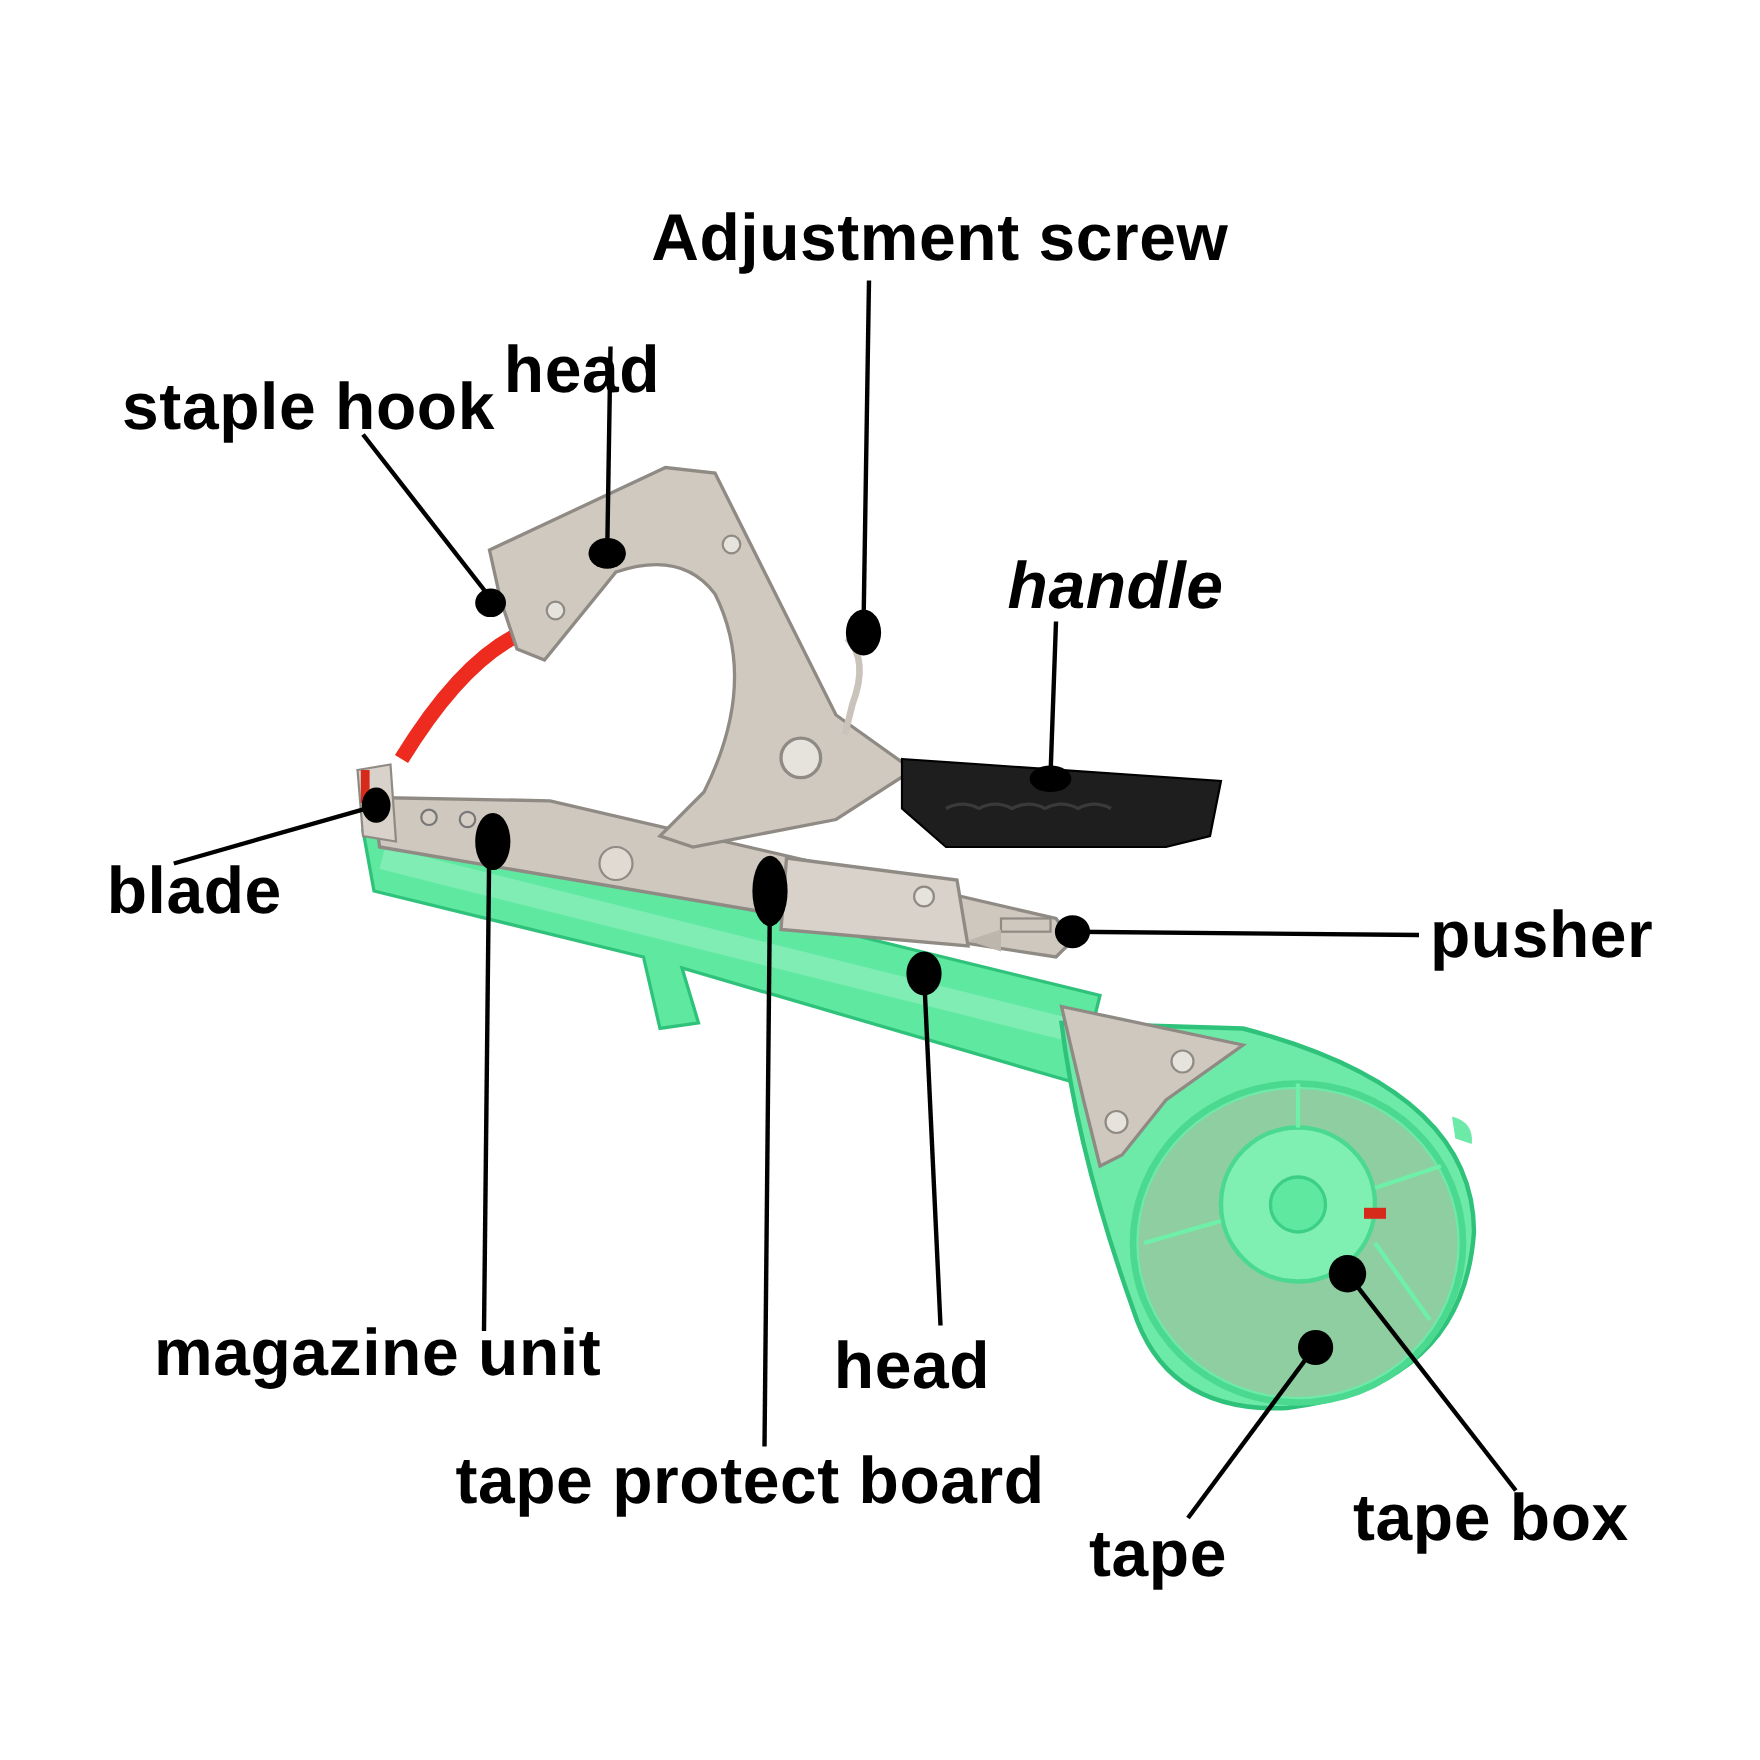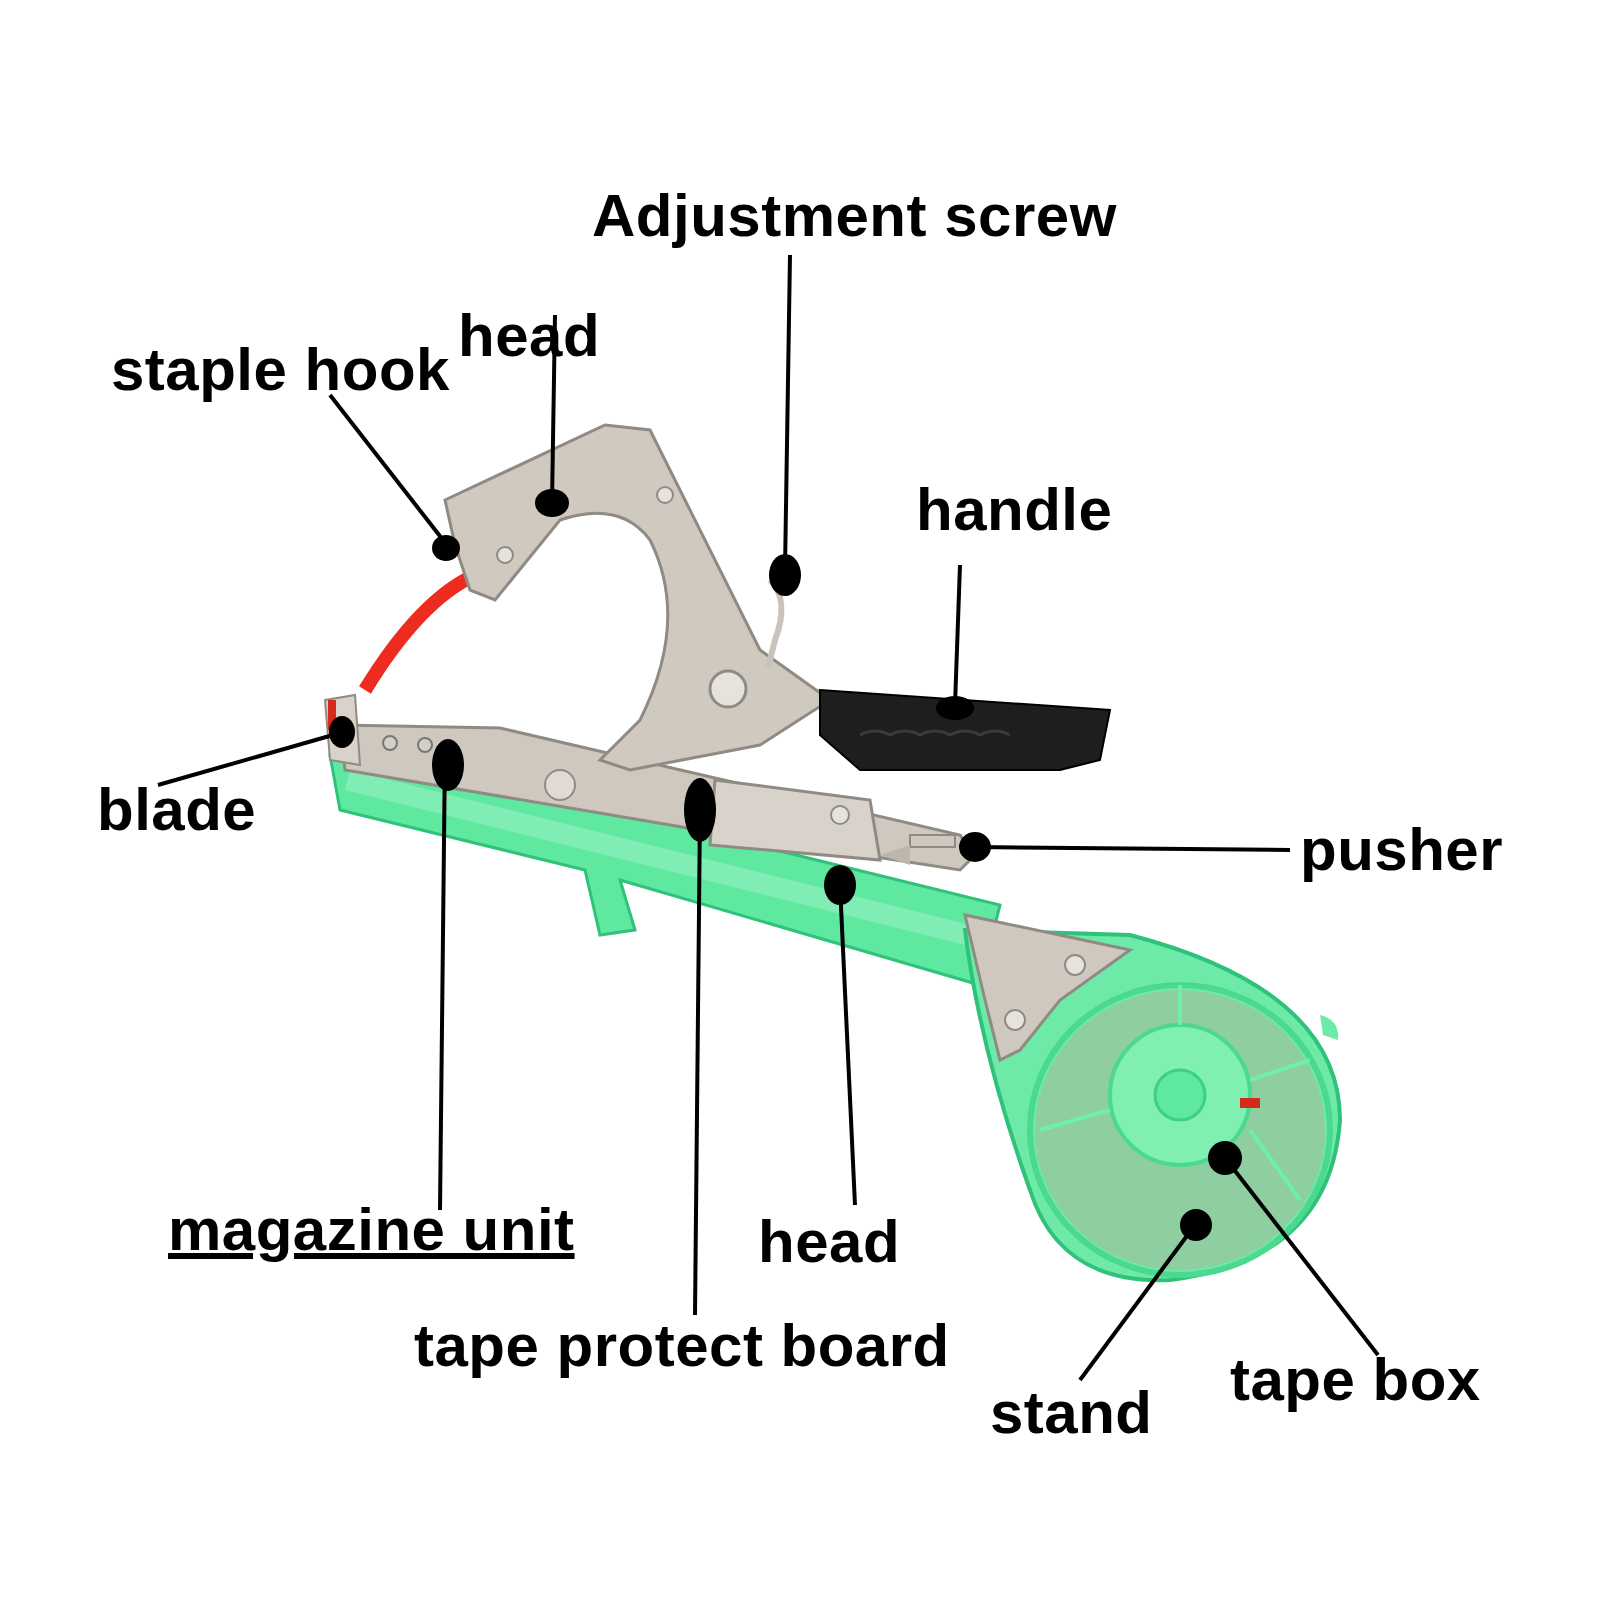--- a/index.html
+++ b/index.html
@@ -104,22 +104,22 @@
       <ellipse cx="700" cy="810" rx="16" ry="32"></ellipse>
       <ellipse cx="840" cy="885" rx="16" ry="20"></ellipse>
       <ellipse cx="1196" cy="1225" rx="16" ry="16"></ellipse>
       <ellipse cx="1225" cy="1158" rx="17" ry="17"></ellipse>
     </g>
   </svg>
 
   <div class="label" style="left:592px; top:186px;">Adjustment screw</div>
   <div class="label" style="left:458px; top:258px;margin-top:48px;">head</div>
   <div class="label" style="left:111px; top:340px;text-align:right;">staple hook</div>
-  <div class="label" style="left:916px; top:480px;">handle</div>
+  <div class="label" style="left:916px; top:503px;font-style:italic;">handle</div>
   <div class="label" style="left:97px; top:780px;">blade</div>
   <div class="label" style="left:1300px; top:820px;">pusher</div>
-  <div class="label" style="left:168px; top:1200px;text-decoration:underline;">magazine unit</div>
+  <div class="label" style="left:140px; top:1200px;">magazine unit</div>
   <div class="label" style="left:758px; top:1212px;">head</div>
   <div class="label" style="left:390px; top:1316px;margin-left:24px;">tape protect board</div>
-  <div class="label" style="left:990px; top:1383px;">stand</div>
+  <div class="label" style="left:990px; top:1383px;">tape</div>
   <div class="label" style="left:1230px; top:1350px;">tape box</div>
 
 </div>
 
 </body></html>

